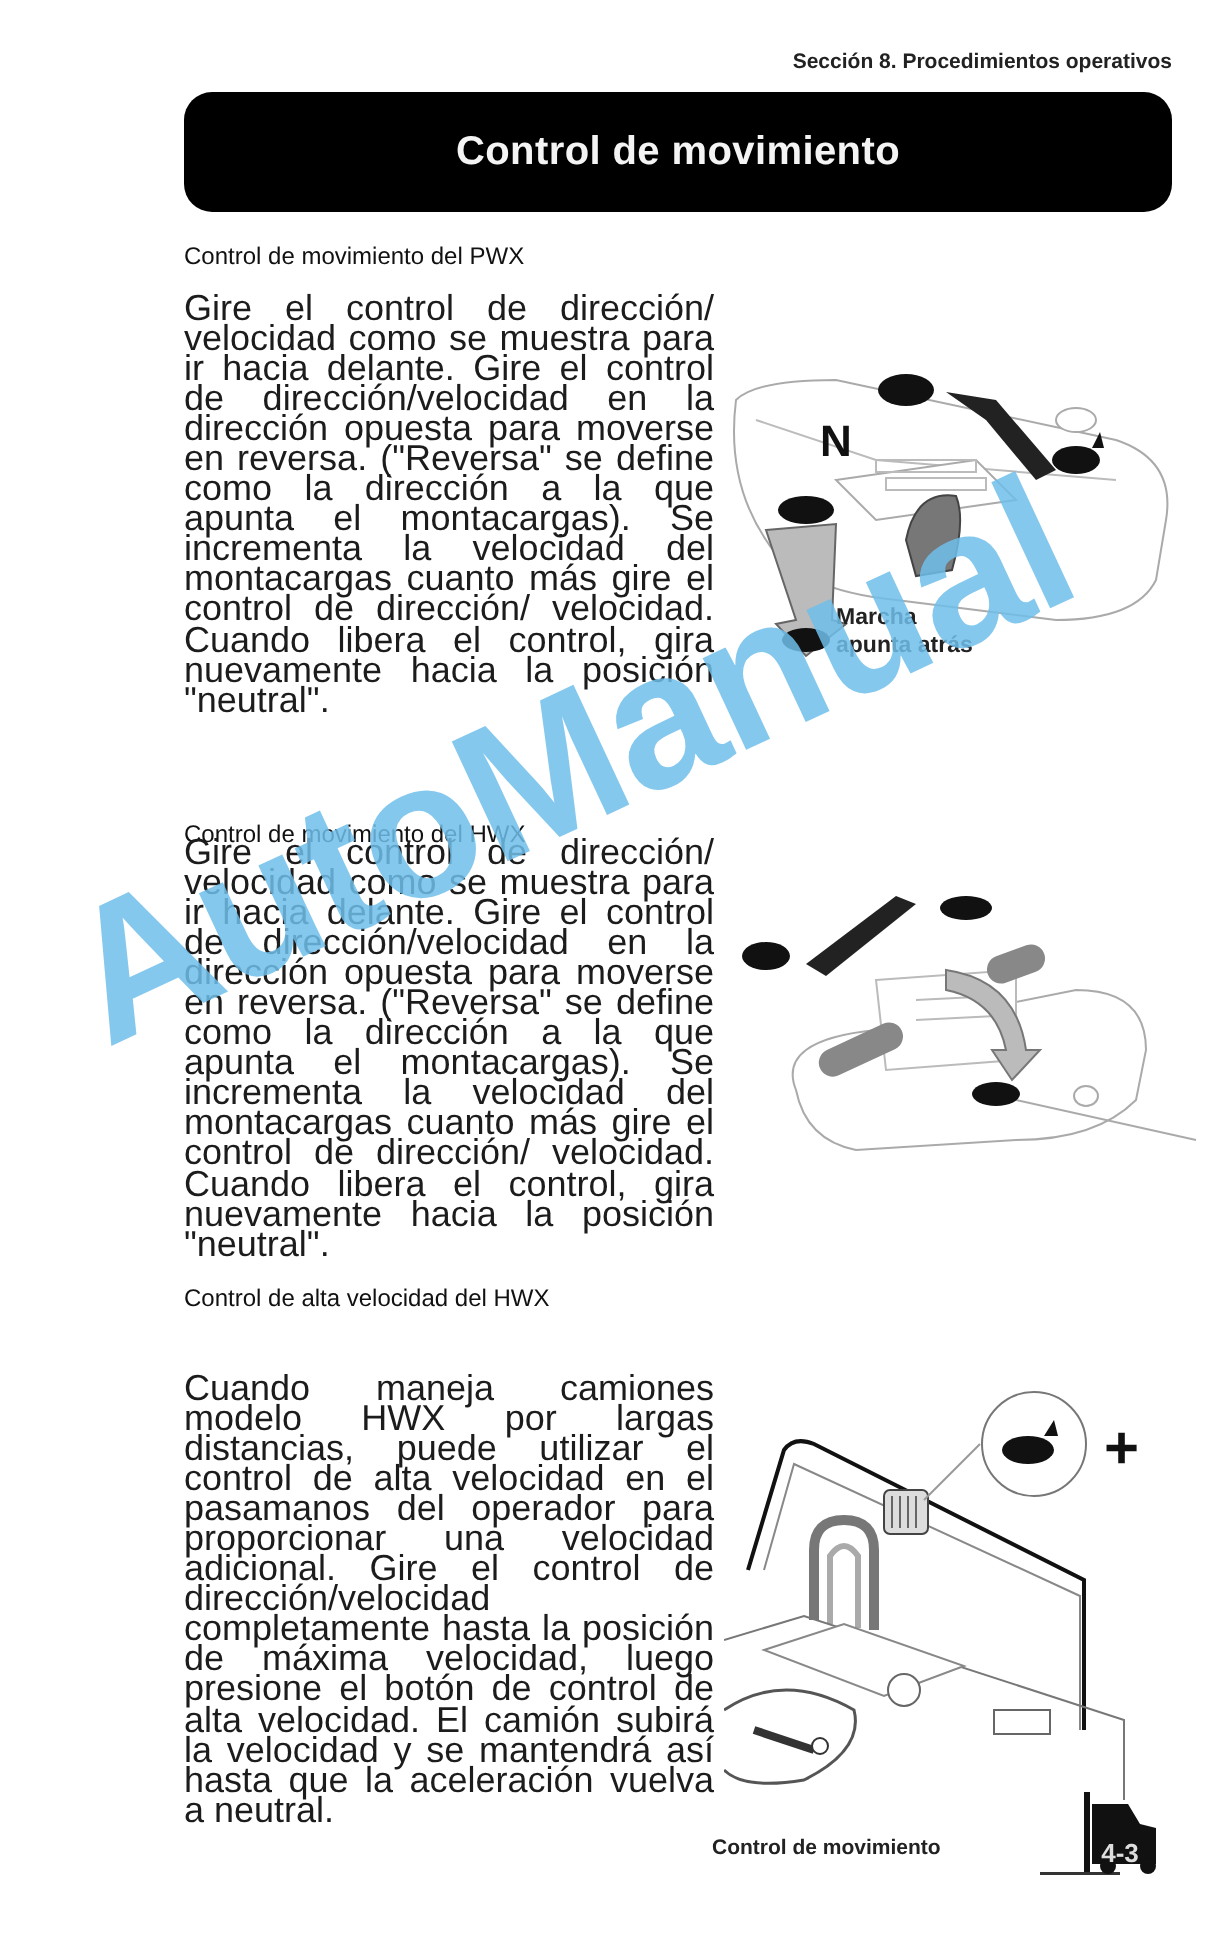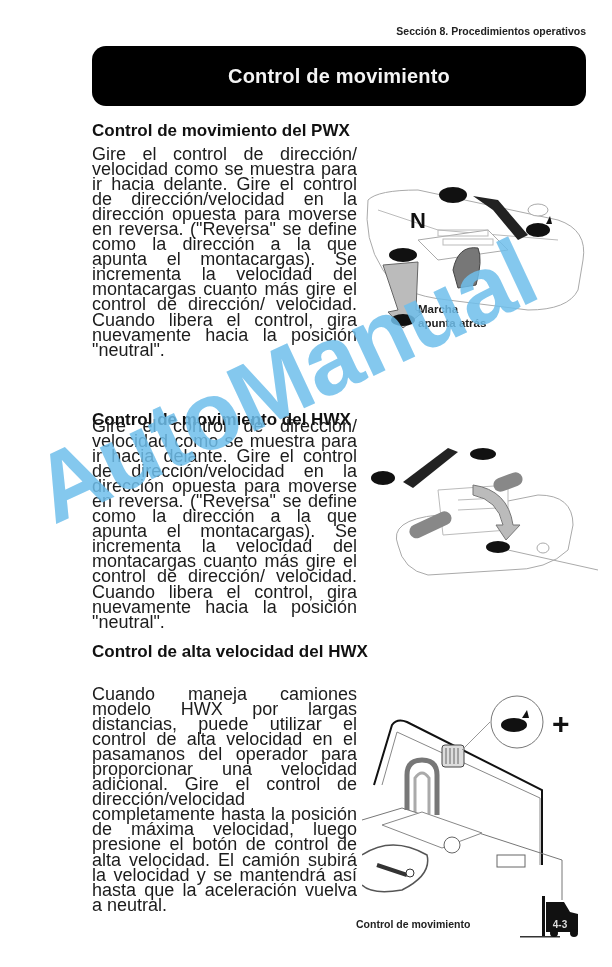--- a/index.html
+++ b/index.html
@@ -14,41 +14,41 @@
     font-size: 10.5px; font-weight: bold; color: #222;
   }
   .title-bar {
     position: absolute; left: 92px; top: 46px; width: 494px; height: 60px;
     background: #000; border-radius: 14px;
     display: flex; align-items: center; justify-content: center;
   }
   .title-bar span { color: #f4f4f4; font-size: 20px; font-weight: bold; letter-spacing: 0.2px; }
   .heading {
     position: absolute; left: 92px;
-    font-size: 17px; font-weight: bold; color: #111;
+    font-size: 12px; font-weight: normal; color: #111;
   }
   .para {
     position: absolute; left: 92px; width: 265px;
     font-size: 18px; line-height: 15.05px; color: #1c1c1c;
     text-align: justify; text-align-last: left;
   }
   .fig { position: absolute; }
   .fig svg { display: block; }
   .fig-caption {
     position: absolute; font-size: 11.5px; font-weight: bold; color: #222;
     text-align: left; line-height: 14px;
   }
   .footer-label {
     position: absolute; left: 356px; top: 918px;
     font-size: 10.5px; font-weight: bold; color: #222;
   }
   .page-badge { position: absolute; left: 520px; top: 894px; width: 68px; height: 44px; }
   .page-num {
     position: absolute; left: 548px; top: 919px; width: 24px; text-align: center;
-    font-size: 10px; font-weight: bold; color: #ddd;
+    font-size: 13px; font-weight: bold; color: #ddd;
   }
   .watermark {
     position: absolute; left: 40px; top: 440px;
     font-size: 96px; font-weight: bold; color: rgba(110, 190, 235, 0.85);
     transform: rotate(-25deg); transform-origin: left center;
     white-space: nowrap; pointer-events: none; letter-spacing: -1px;
   }
 </style>
 </head>
 <body>

